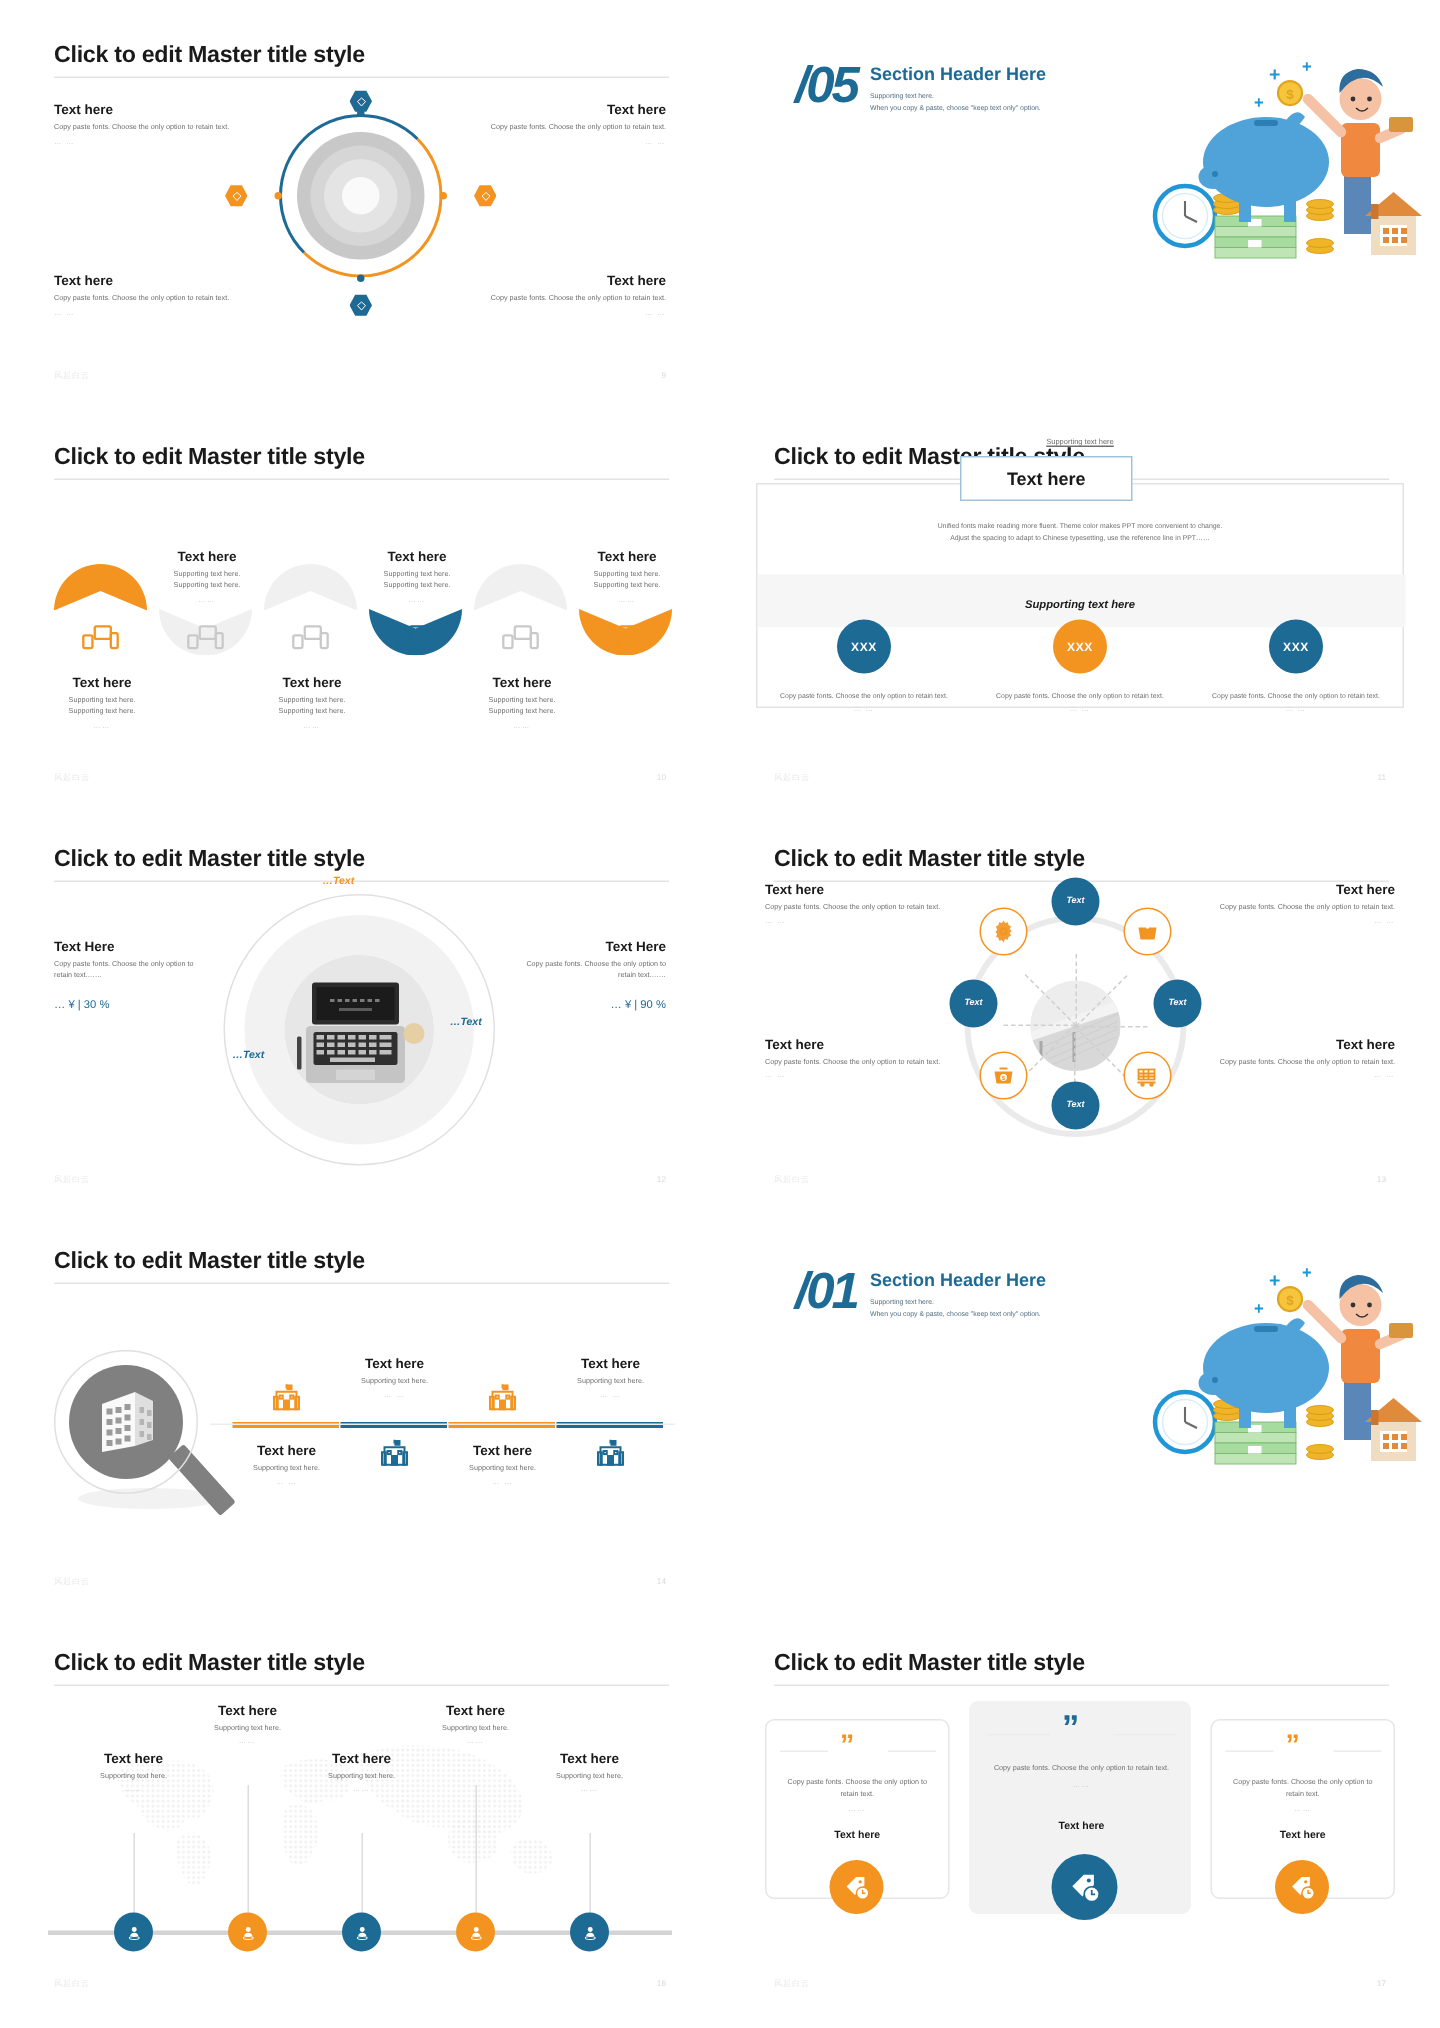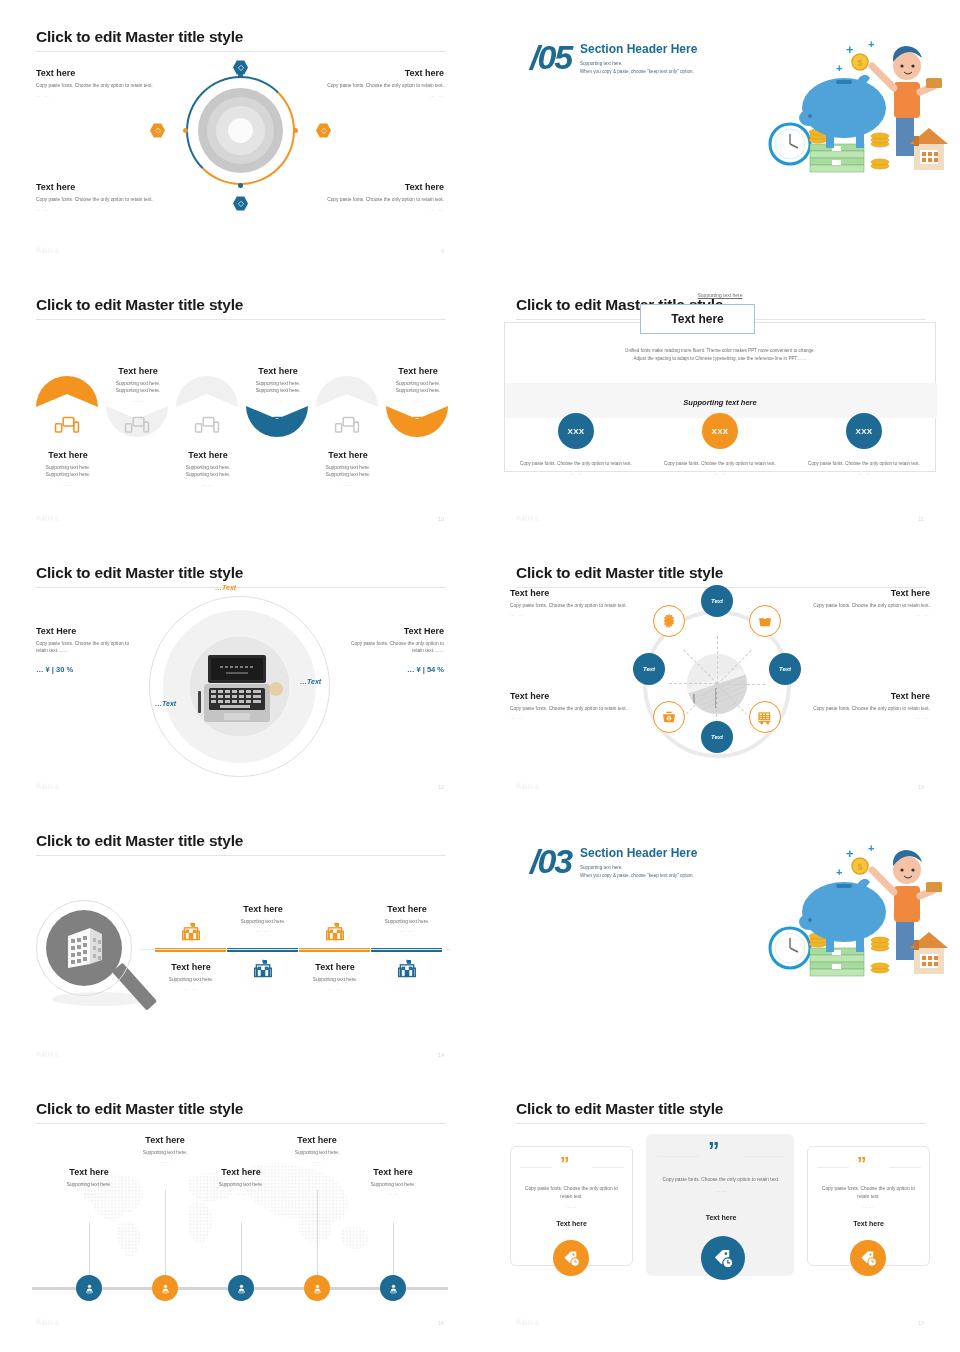--- a/index.html
+++ b/index.html
@@ -106,21 +106,21 @@
     display:flex; align-items:center; justify-content:center;
     color:#fff; font-size:8px; font-weight:bold; letter-spacing:0.4px;
   }
   .s4-cap { position:absolute; width:130px; text-align:center; font-size:4.6px; color:#6f6f6f; line-height:1.6; }
 
   
   .s5-outer { position:absolute; left:149px; top:60px; width:181px; height:181px; border-radius:50%; border:0.8px solid #e0e0e0; }
   .s5-grey { position:absolute; left:163px; top:74px; width:153px; height:153px; border-radius:50%; background:#f2f2f2; }
   .s5-photo { position:absolute; left:190px; top:101px; width:99px; height:99px; border-radius:50%; overflow:hidden; background:#d9d9d9; }
   .lbl-it { font-size:7px; font-weight:bold; font-style:italic; }
-  .pct { font-size:7.5px; font-weight:bold; color:#1d6a94; }
+  .pct { font-size:7.5px; font-weight:normal; color:#1d6a94; }
 
   
   .s6-ring { position:absolute; left:163px; top:74px; width:148px; height:148px; border-radius:50%; border:4px solid #eaeaea; }
   .s6-photo { position:absolute; left:207px; top:118px; width:60px; height:60px; border-radius:50%; background:#e8e8e8; overflow:hidden; }
   .node {
     position:absolute; width:32px; height:32px; border-radius:50%;
     display:flex; align-items:center; justify-content:center;
   }
   .node.blue { background:#1d6a94; color:#fff; font-size:6px; font-weight:bold; font-style:italic; }
   .node.orange { background:#fff; border:1.6px solid #f2941f; }
@@ -490,21 +490,21 @@
     <div class="lbl-it" style="position:absolute;left:155px;top:164px;color:#1d6a94;">…Text</div>
 
     <div style="position:absolute;left:36px;top:90px;width:105px;">
       <div class="h-sm">Text Here</div>
       <div class="p-sm" style="margin-top:4px;">Copy paste fonts. Choose the only option to retain text.……</div>
       <div class="pct" style="margin-top:10px;">…  ¥  |  30 %</div>
     </div>
     <div style="position:absolute;right:36px;top:90px;width:105px;text-align:right;">
       <div class="h-sm">Text Here</div>
       <div class="p-sm" style="margin-top:4px;">Copy paste fonts. Choose the only option to retain text.……</div>
-      <div class="pct" style="margin-top:10px;">…  ¥  |  54 %</div>
+      <div class="pct" style="margin-top:10px;">…  ¥  |  90 %</div>
     </div>
 
     <div class="footer-mark">风起白云</div>
     <div class="pagenum">12</div>
   </div>
 
   <div class="slide">
     <div class="title">Click to edit Master title style</div>
     <div class="title-rule"></div>
 
@@ -711,21 +711,21 @@
       <div class="h-sm">Text here</div>
       <div class="p-sm" style="margin-top:4px;">Supporting text here.</div>
       <div class="dots" style="margin-top:3px;">… …</div>
     </div>
 
     <div class="footer-mark">风起白云</div>
     <div class="pagenum">14</div>
   </div>
 
   <div class="slide">
-    <div class="sec-num">/03</div>
+    <div class="sec-num">/01</div>
     <div class="sec-title">Section Header Here</div>
     <div class="sec-sub">
       <div>Supporting text here.</div>
       <div>When you copy &amp; paste, choose "keep text only" option.</div>
     </div>
     <div class="illus">
       <svg viewBox="0 0 180 140" width="180" height="140">
         <text x="78" y="18" fill="#2196d6" font-size="13" font-weight="bold">+</text>
         <text x="100" y="12" fill="#2196d6" font-size="11" font-weight="bold">+</text>
         <text x="68" y="36" fill="#2196d6" font-size="11" font-weight="bold">+</text>

